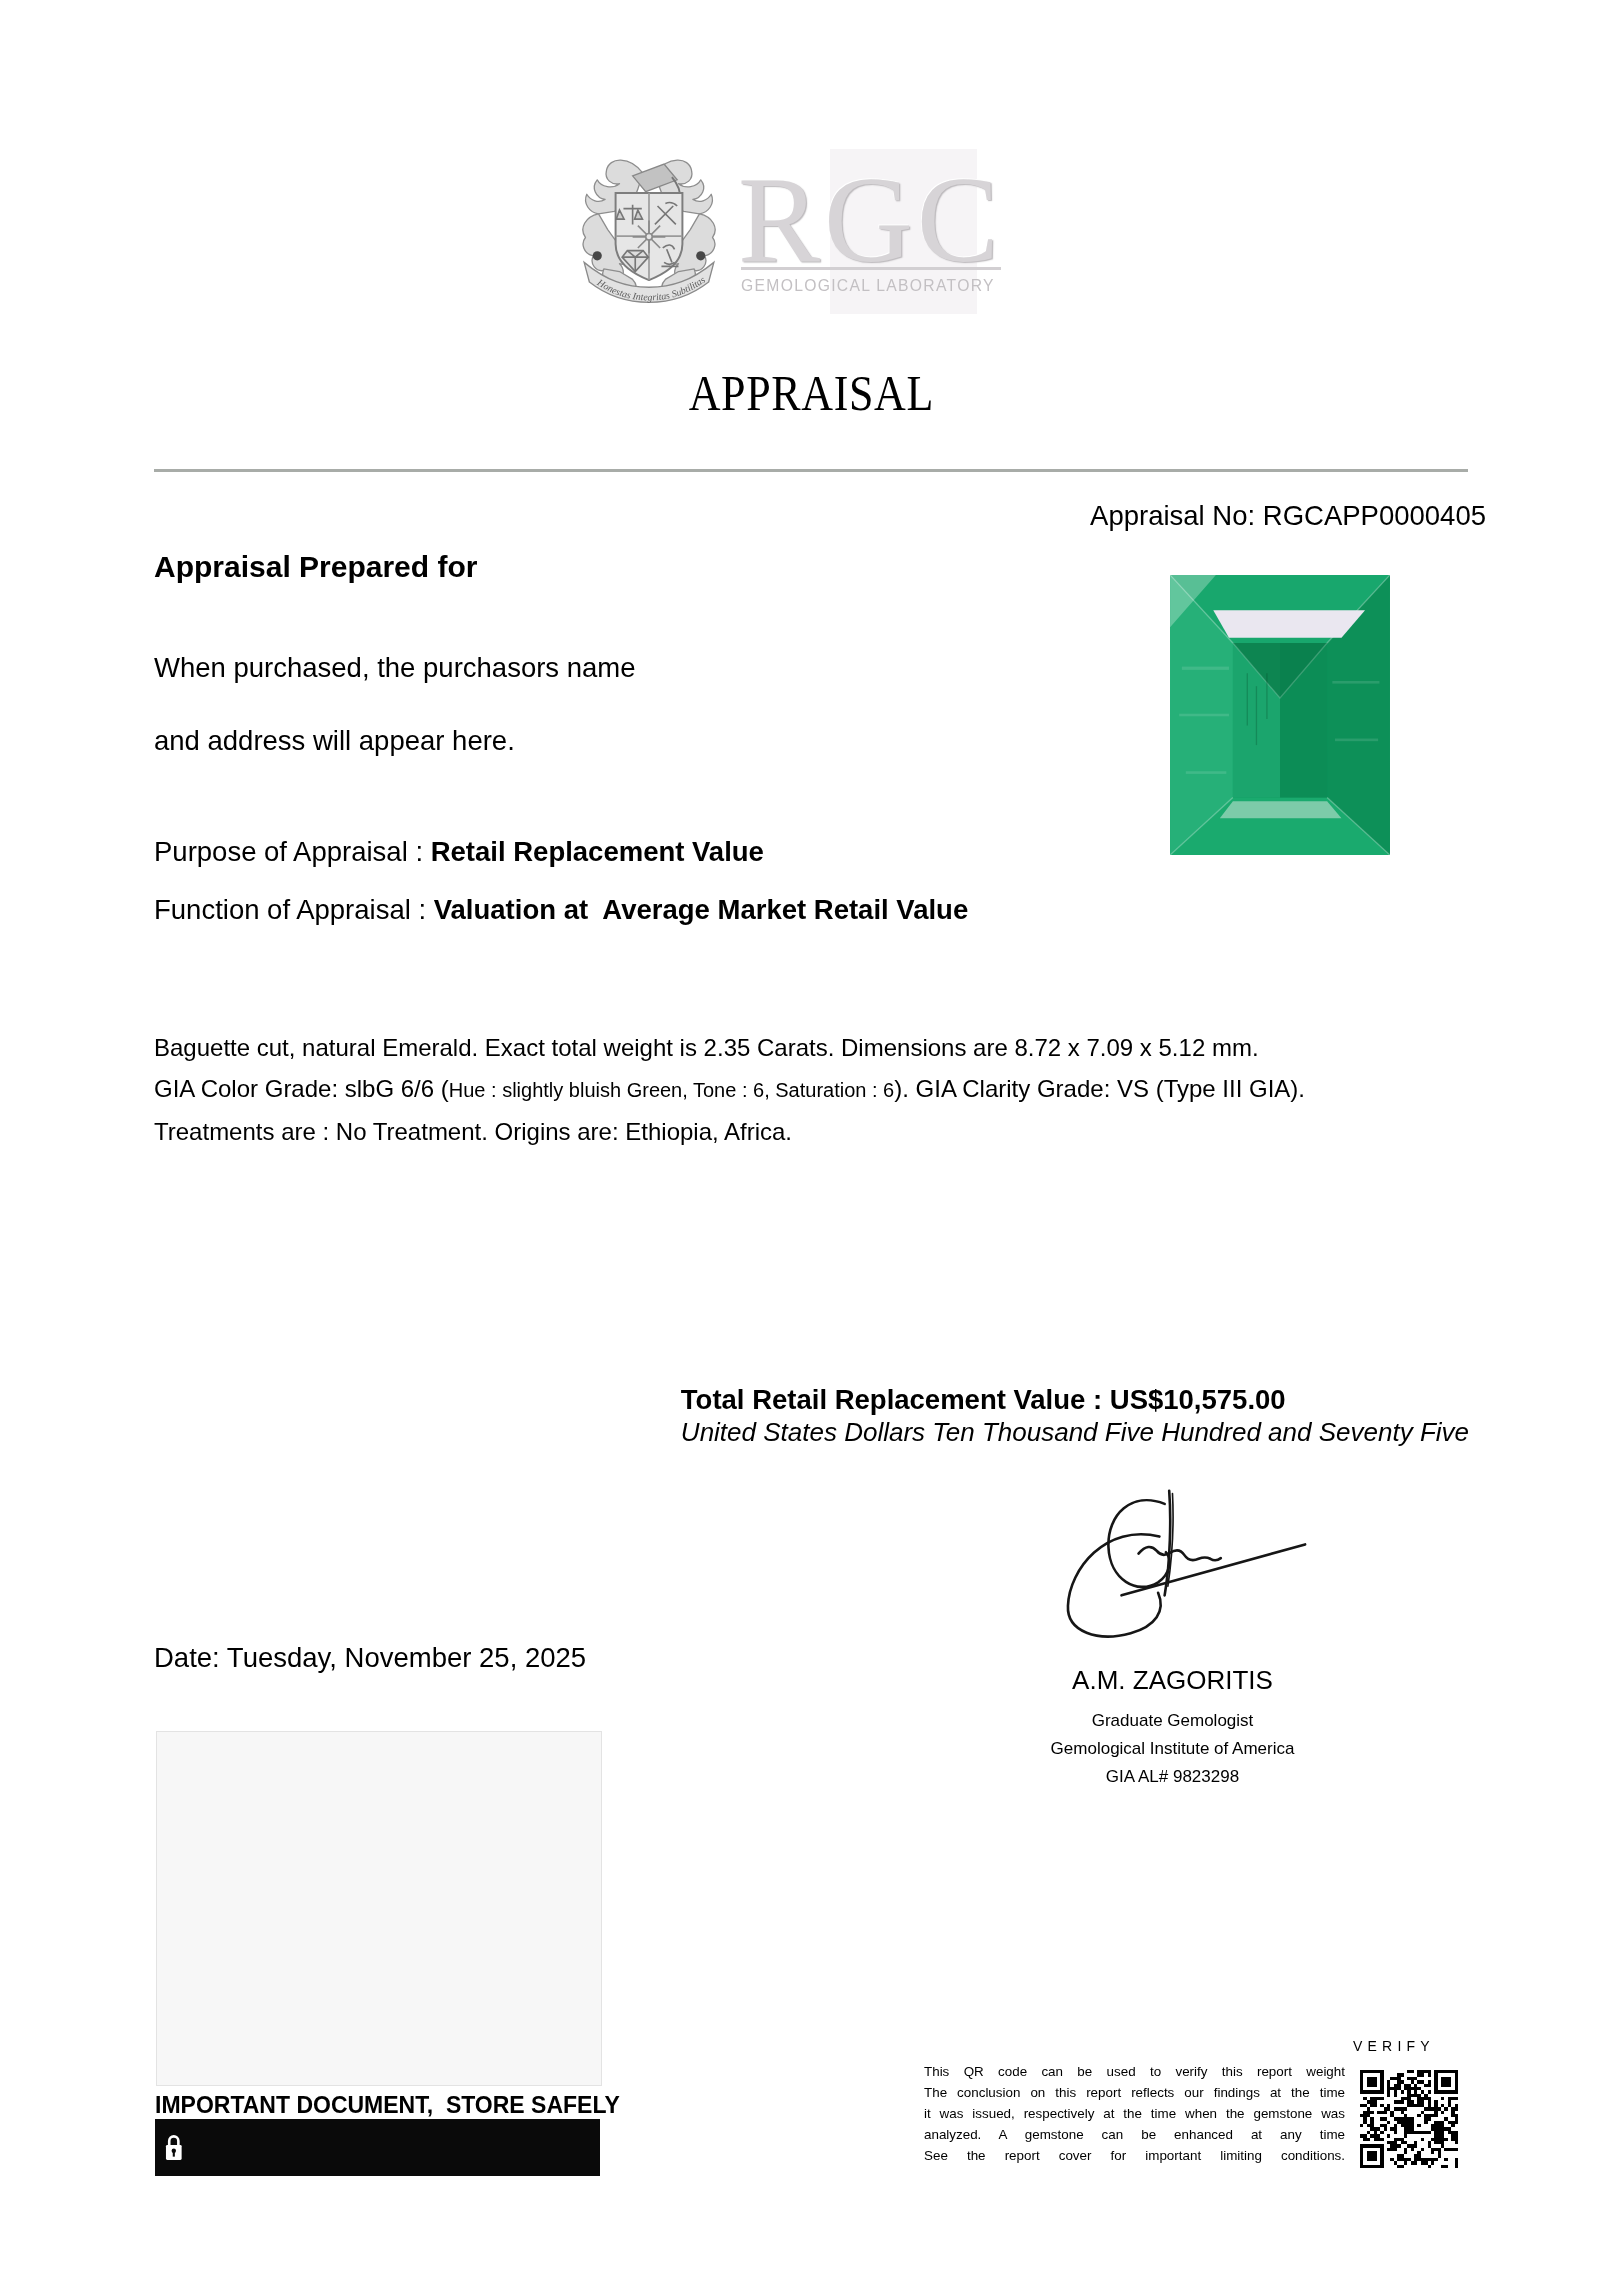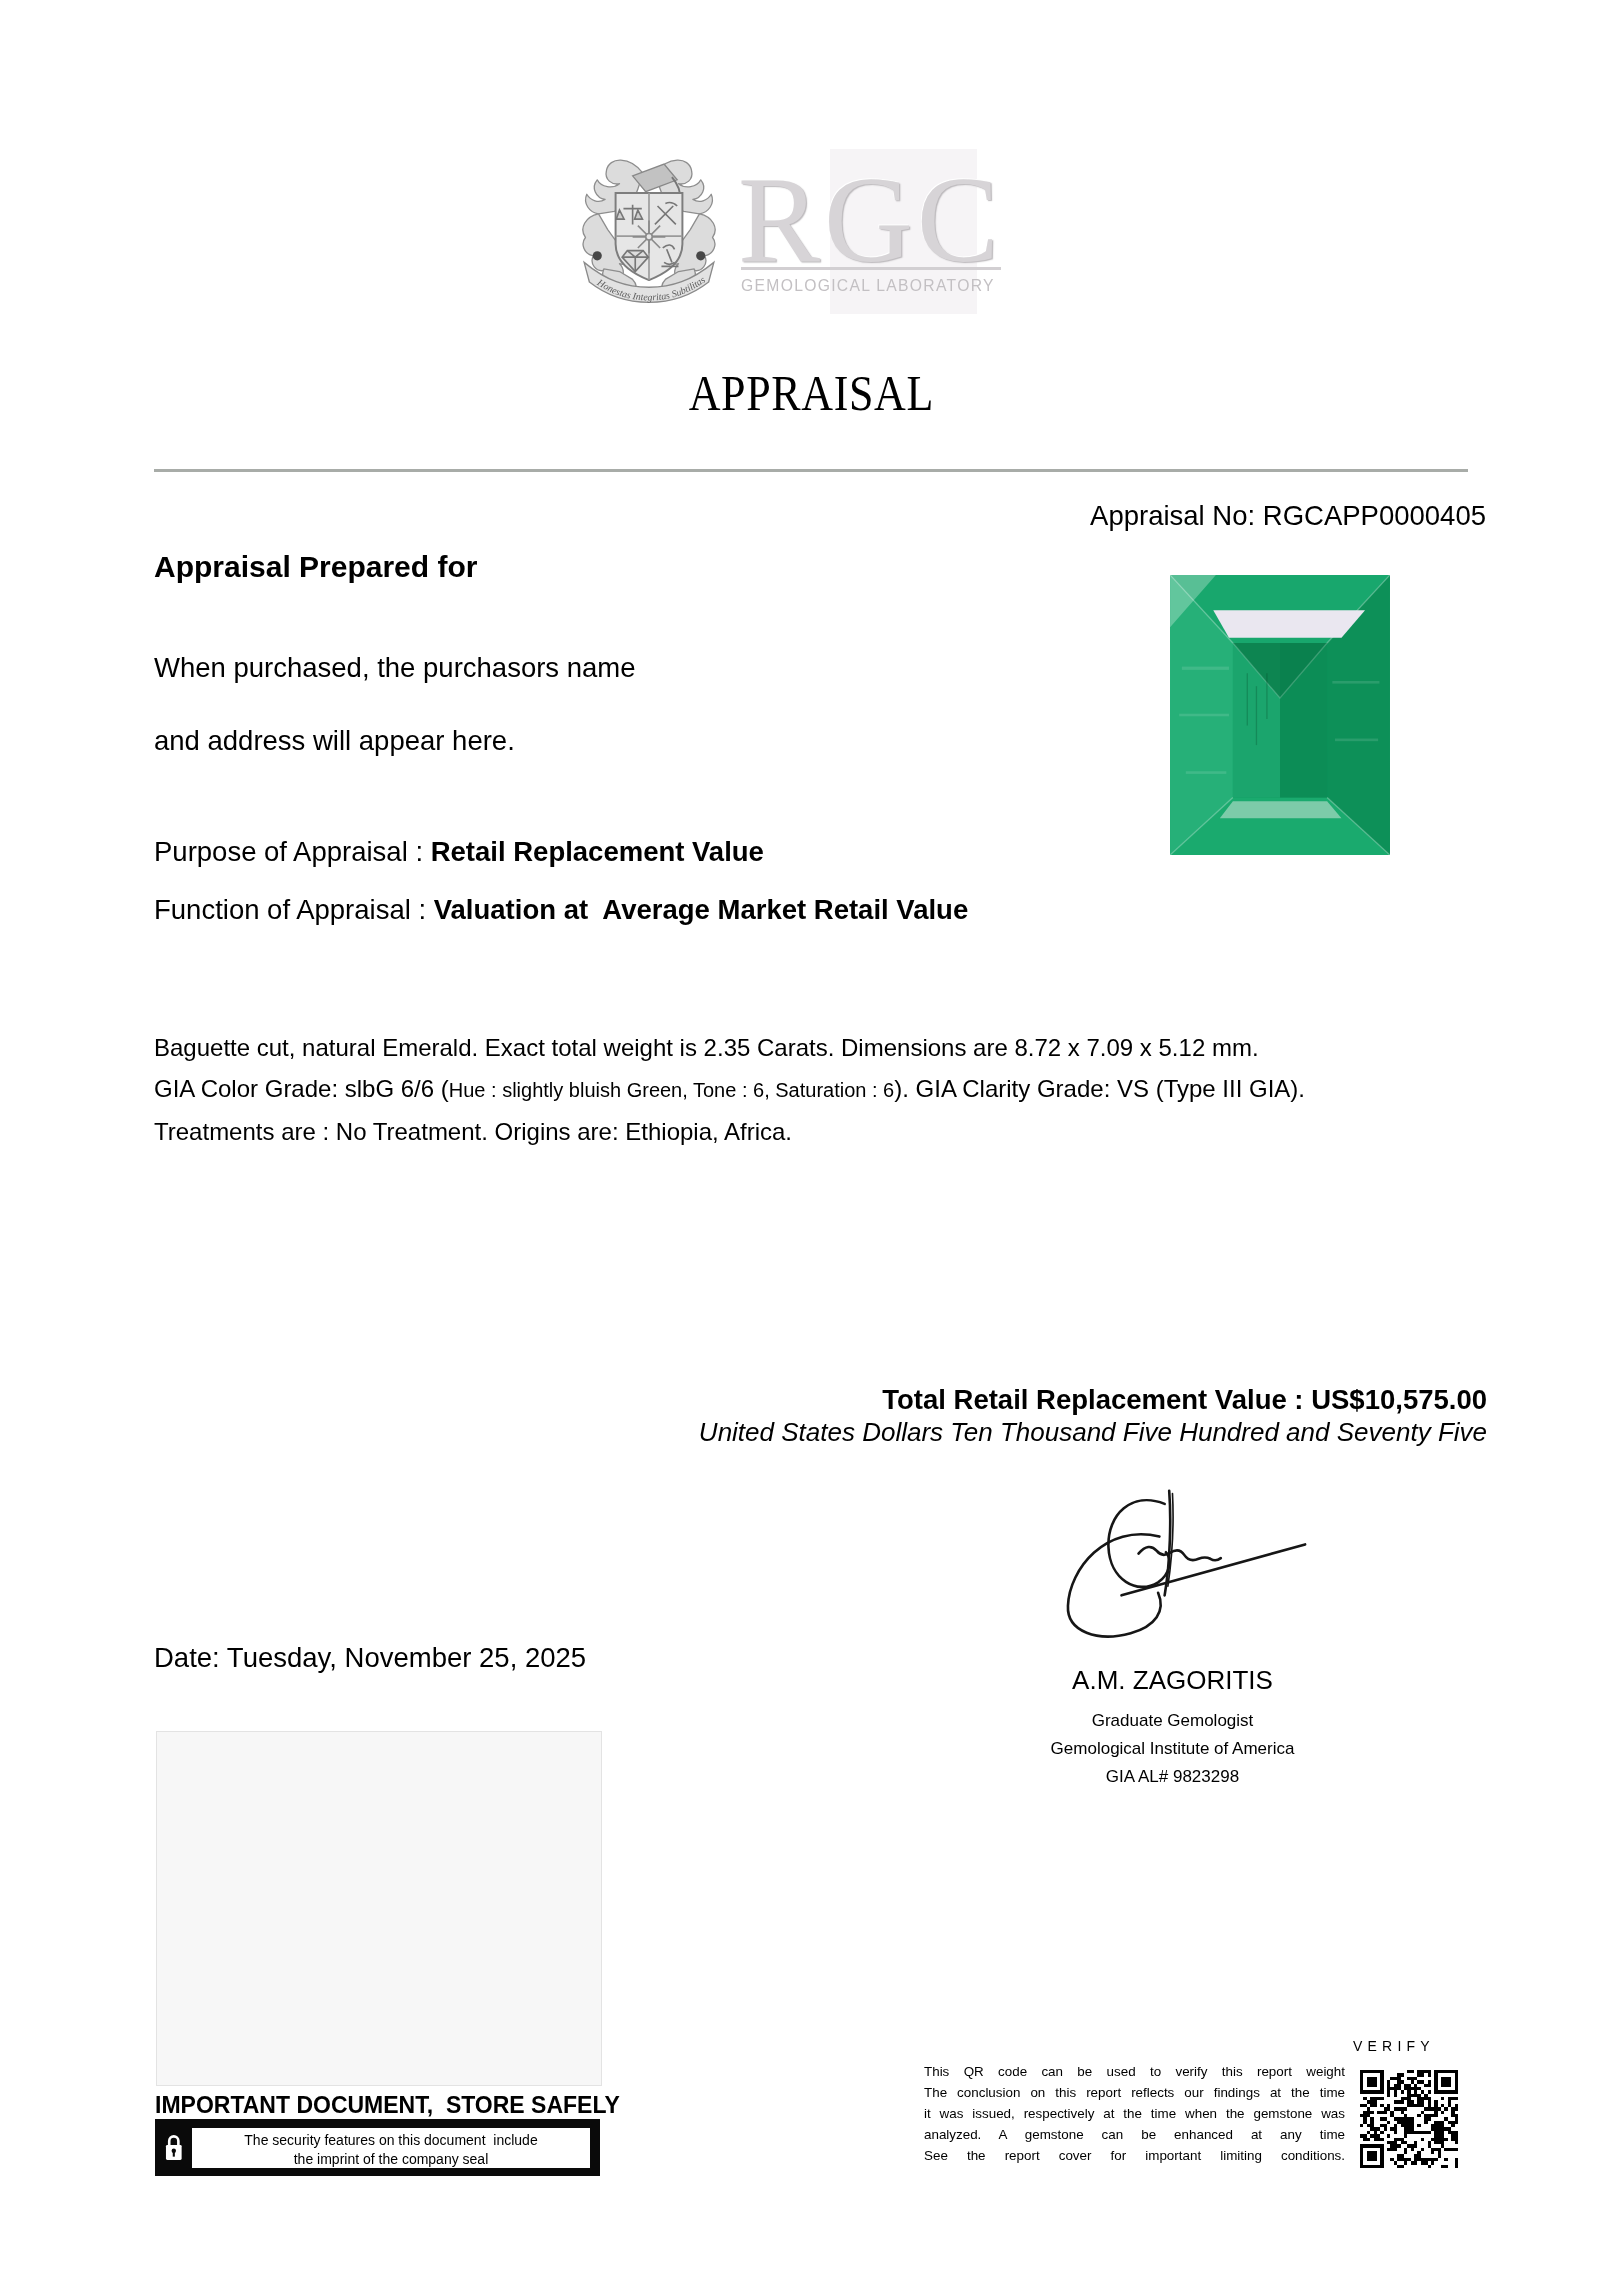--- a/index.html
+++ b/index.html
@@ -29,21 +29,21 @@
   .function-line { left:154px; top:894px; font-size:27.5px; }
   .bold { font-weight:bold; }
   .ws { white-space:pre-wrap; }
 
   
   .description { left:154px; top:1027px; font-size:24px; line-height:41px; }
   .description .line { white-space:nowrap; }
   .small-inline { font-size:20px; }
 
   
-  .valuation { right:135px; top:1383px; text-align:right; position:absolute; }
+  .valuation { right:153px; top:1383px; position:absolute; }
   .valuation .total { font-size:27.5px; font-weight:bold; white-space:nowrap; line-height:33px; }
   .valuation .words { font-size:26px; font-style:italic; white-space:nowrap; line-height:33px; }
 
   
   .signature { left:1060px; top:1483px; }
   .date-line { left:154px; top:1642px; font-size:27.5px; }
   .signer { left:976px; top:1665px; width:393px; text-align:center; position:absolute; }
   .signer .name { font-size:26px; margin-bottom:10.5px; }
   .signer .cred { font-size:17px; line-height:28px; }
 
@@ -657,20 +657,16 @@
 
   <div class="security-box">
     <div class="lock">
       <svg width="19.6" height="29" viewBox="0 0 30 44" xmlns="http://www.w3.org/2000/svg">
         <path d="M8,18 v-6 a7,7 0 0 1 14,0 v6" fill="none" stroke="#ffffff" stroke-width="4"></path>
         <rect x="3" y="18" width="24" height="23" rx="2" fill="#ffffff"></rect>
         <circle cx="15" cy="27" r="3.4" fill="#0a0a0a"></circle>
         <rect x="13.4" y="27" width="3.2" height="9" fill="#0a0a0a"></rect>
       </svg>
     </div>
-    <div class="security-inner">
-      <div class="sline ws">The security features on this document  include</div>
-      <div class="sline">the imprint of the company seal</div>
-    </div>
   </div>
 
 </div>
 
 
 </body></html>

